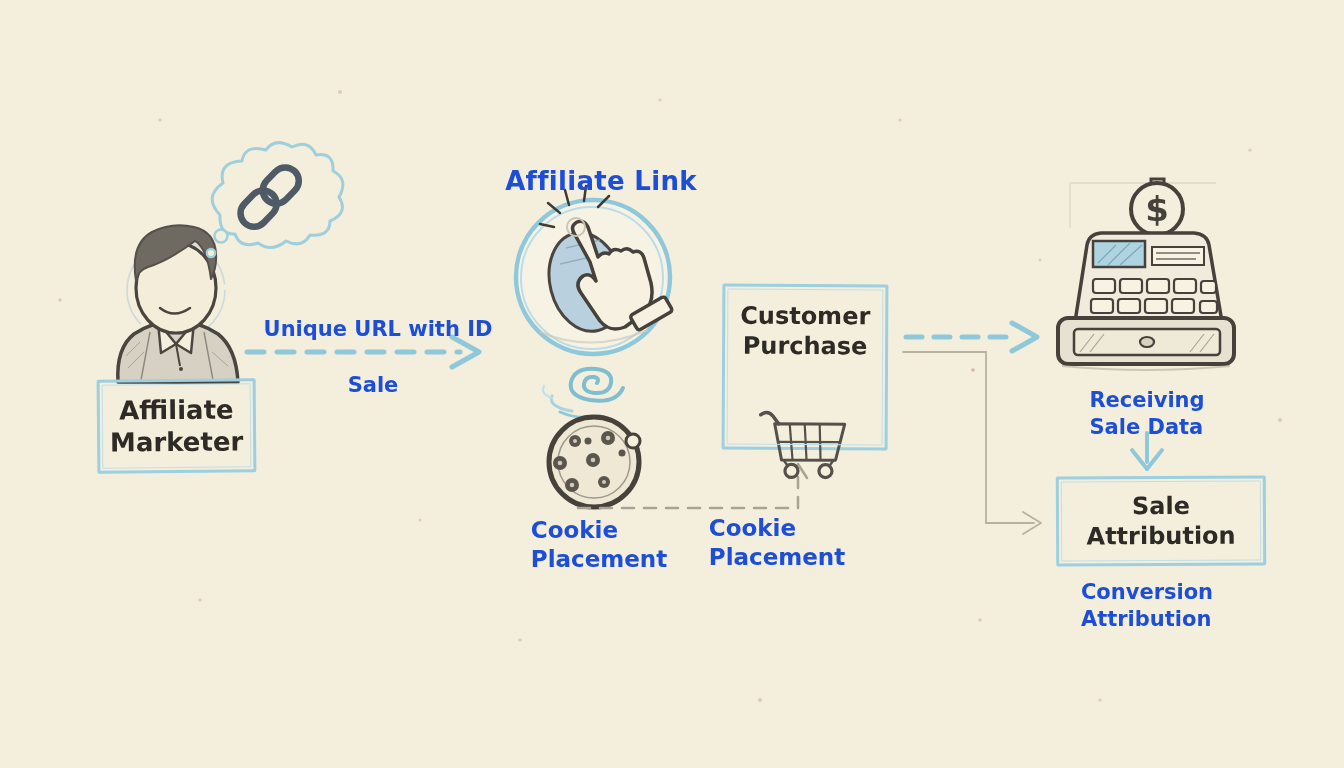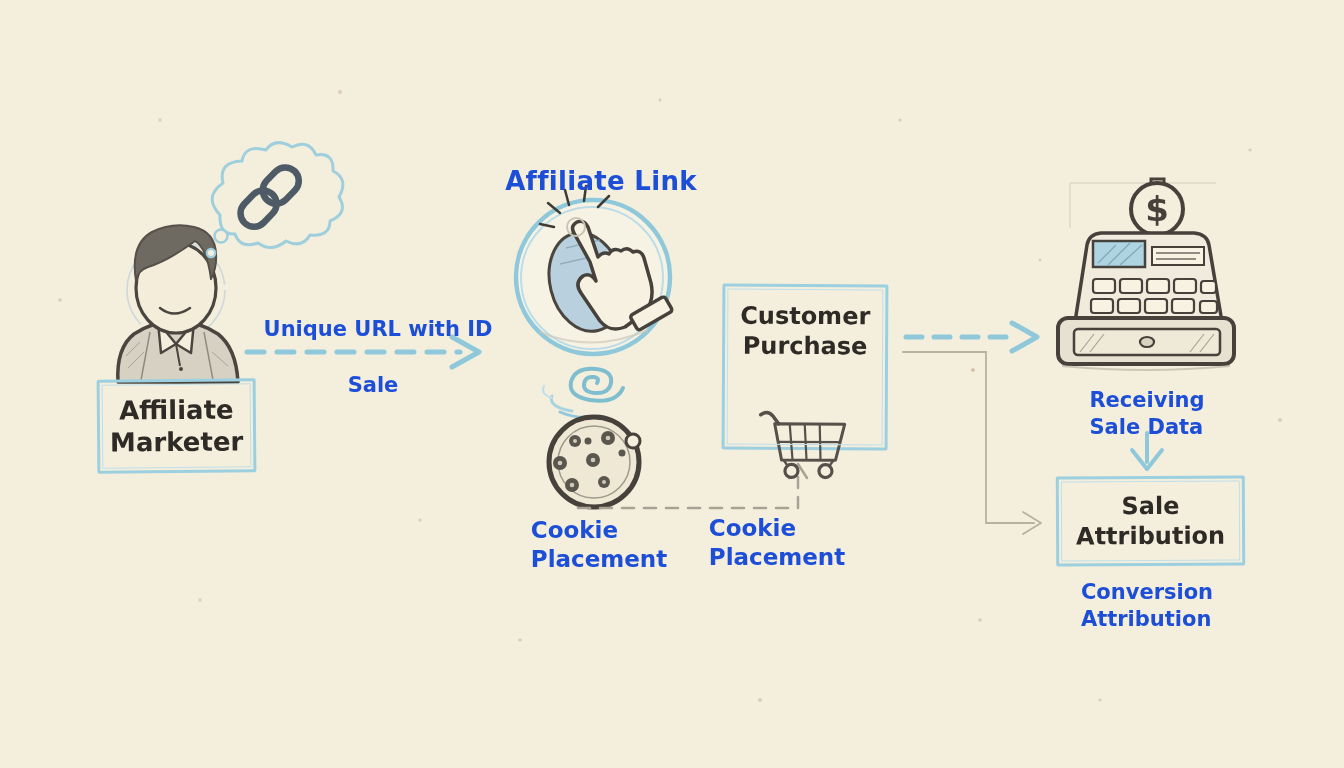--- a/index.html
+++ b/index.html
@@ -14,21 +14,21 @@
   .mid{font-size:23px;line-height:29px;}
   .node-box{position:absolute;z-index:2;border:3px solid #9ccfdf;border-radius:2px;
             display:flex;flex-direction:column;align-items:center;justify-content:center;
             background:transparent;box-sizing:border-box;}
   .node-inner{position:absolute;inset:2px;border:1px solid #bfdfe9;border-radius:1px;pointer-events:none;}
   .node-label{font-weight:bold;text-align:center;color:#2e2b26;z-index:2;}
   .marketer-box{left:97px;top:379px;width:159px;height:94px;transform:rotate(-0.5deg);}
   .marketer-box .node-label{font-size:26px;line-height:32px;}
   .purchase-box{left:722px;top:284px;width:166px;height:166px;transform:rotate(0.3deg);justify-content:flex-start;padding-top:14px;gap:36px;}
   .purchase-box .node-label{font-size:24px;line-height:30px;}
-  .attribution-box{left:1056px;top:476px;width:189px;height:90px;transform:rotate(-0.3deg);}
+  .attribution-box{left:1056px;top:476px;width:210px;height:90px;transform:rotate(-0.3deg);}
   .attribution-box .node-label{font-size:24px;line-height:30px;}
   .cart-wrap{margin-top:6px;}
 </style>
 </head>
 <body>
 
 <div class="canvas">
 
   <svg class="art" width="1344" height="768" viewBox="0 0 1344 768">
 

